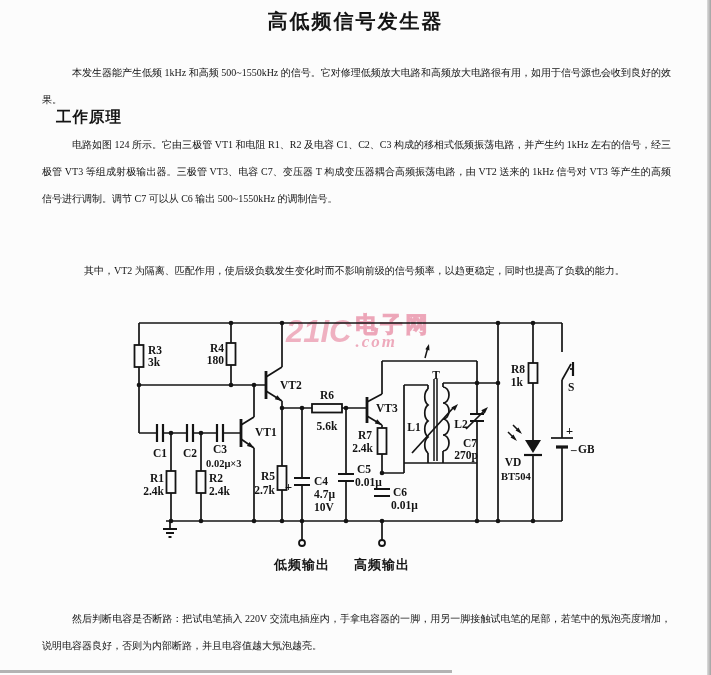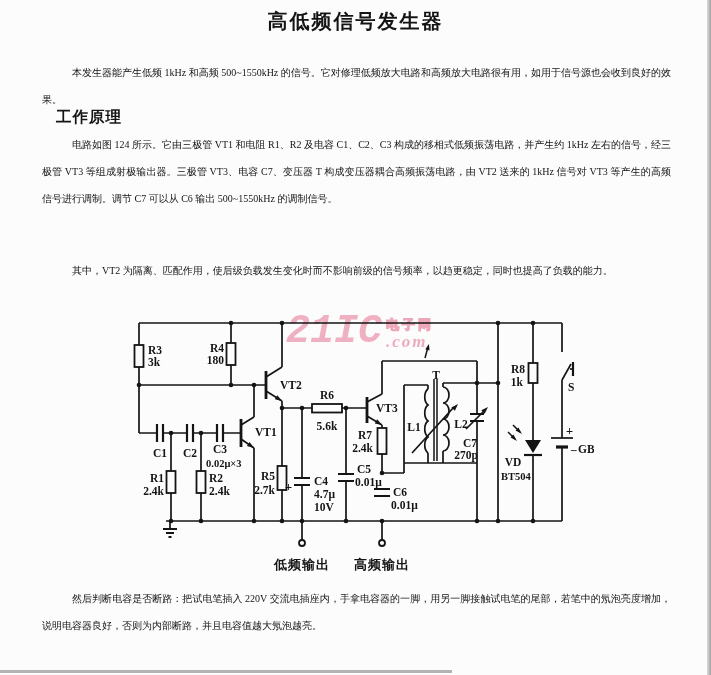--- a/index.html
+++ b/index.html
@@ -17,43 +17,43 @@
     position:absolute; left:42px; width:629px;
     font-size:10px; line-height:27px; text-align:justify;
   }
   .indent{ text-indent:30px; }
   .heading{
     position:absolute; left:56px; top:107px;
     font-size:15.5px; font-weight:bold; letter-spacing:1px;
   }
   .intro{ top:59px; }
   .para1{ top:131px; }
-  .para2{ top:257px; }
-  .closing{ top:585px; }
+  .para2{ top:257px;margin-left:12px; }
+  .closing{ top:605px; }
 
   .figure{ position:absolute; left:124px; top:313px; width:470px; height:262px; z-index:2; }
   .figure svg{ display:block; }
   svg text{ font-family:"Liberation Serif","DejaVu Serif",serif; font-weight:bold; font-size:11.5px; fill:#141414; }
   svg text.small{ font-size:10.5px; }
   svg text.cn{ font-size:13px; letter-spacing:1px; }
   svg text.sign{ font-size:12.5px; }
 
   .watermark{
     position:absolute; left:286px; top:316px; z-index:1;
     display:flex; align-items:flex-start; opacity:.85;
   }
   .wm-brand{
-    font-family:Liberation Mono, monospace;
-    font-style:italic; font-weight:bold; font-size:40px; line-height:31px;
+    font-family:Liberation Sans, sans-serif;
+    font-style:italic; font-weight:bold; font-size:31px; line-height:31px;
     color:rgba(231,130,156,0.72); letter-spacing:0px;
   }
   .wm-col{ margin-left:4px; }
   .wm-site{
     font-family:"Liberation Sans","DejaVu Sans",sans-serif;
-    font-weight:bold; font-size:13px; line-height:17px; letter-spacing:3px;
+    font-weight:bold; font-size:22px; line-height:17px; letter-spacing:3px;
     color:rgba(246,200,212,0.95);
     -webkit-text-stroke:1.2px rgba(233,145,168,0.9);
   }
   .wm-com{
     font-family:"Liberation Serif","DejaVu Serif",serif;
     font-style:italic; font-weight:bold; font-size:17px; line-height:17px;
     letter-spacing:2px; color:rgba(231,130,156,0.78); margin-top:0;
   }
   .edge-right{
     position:absolute; right:0; top:0; width:4px; height:675px; z-index:3;

